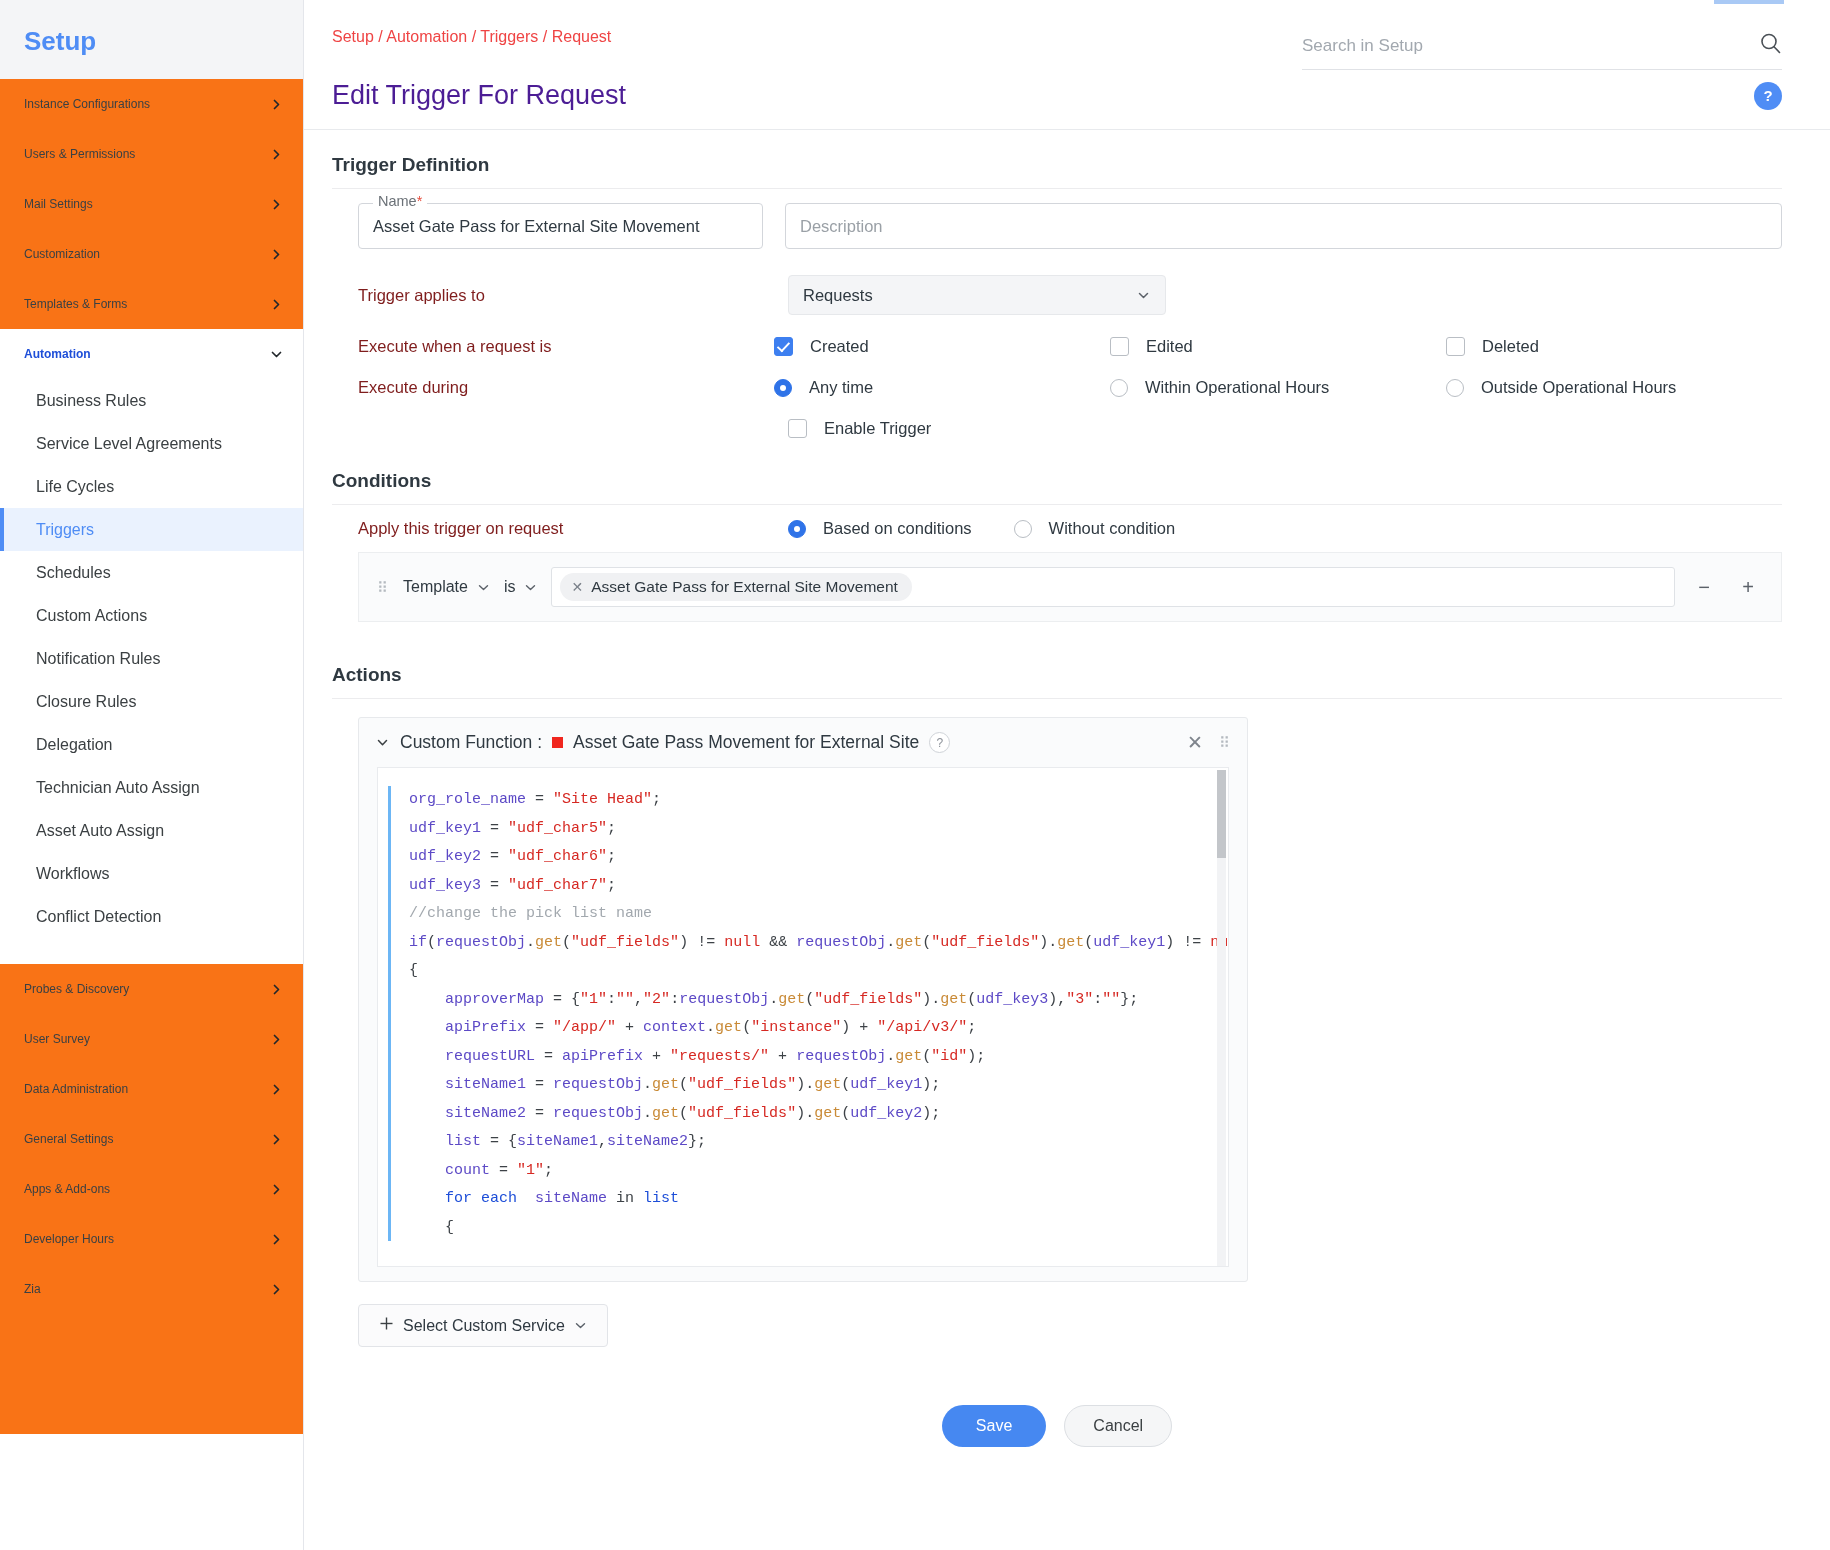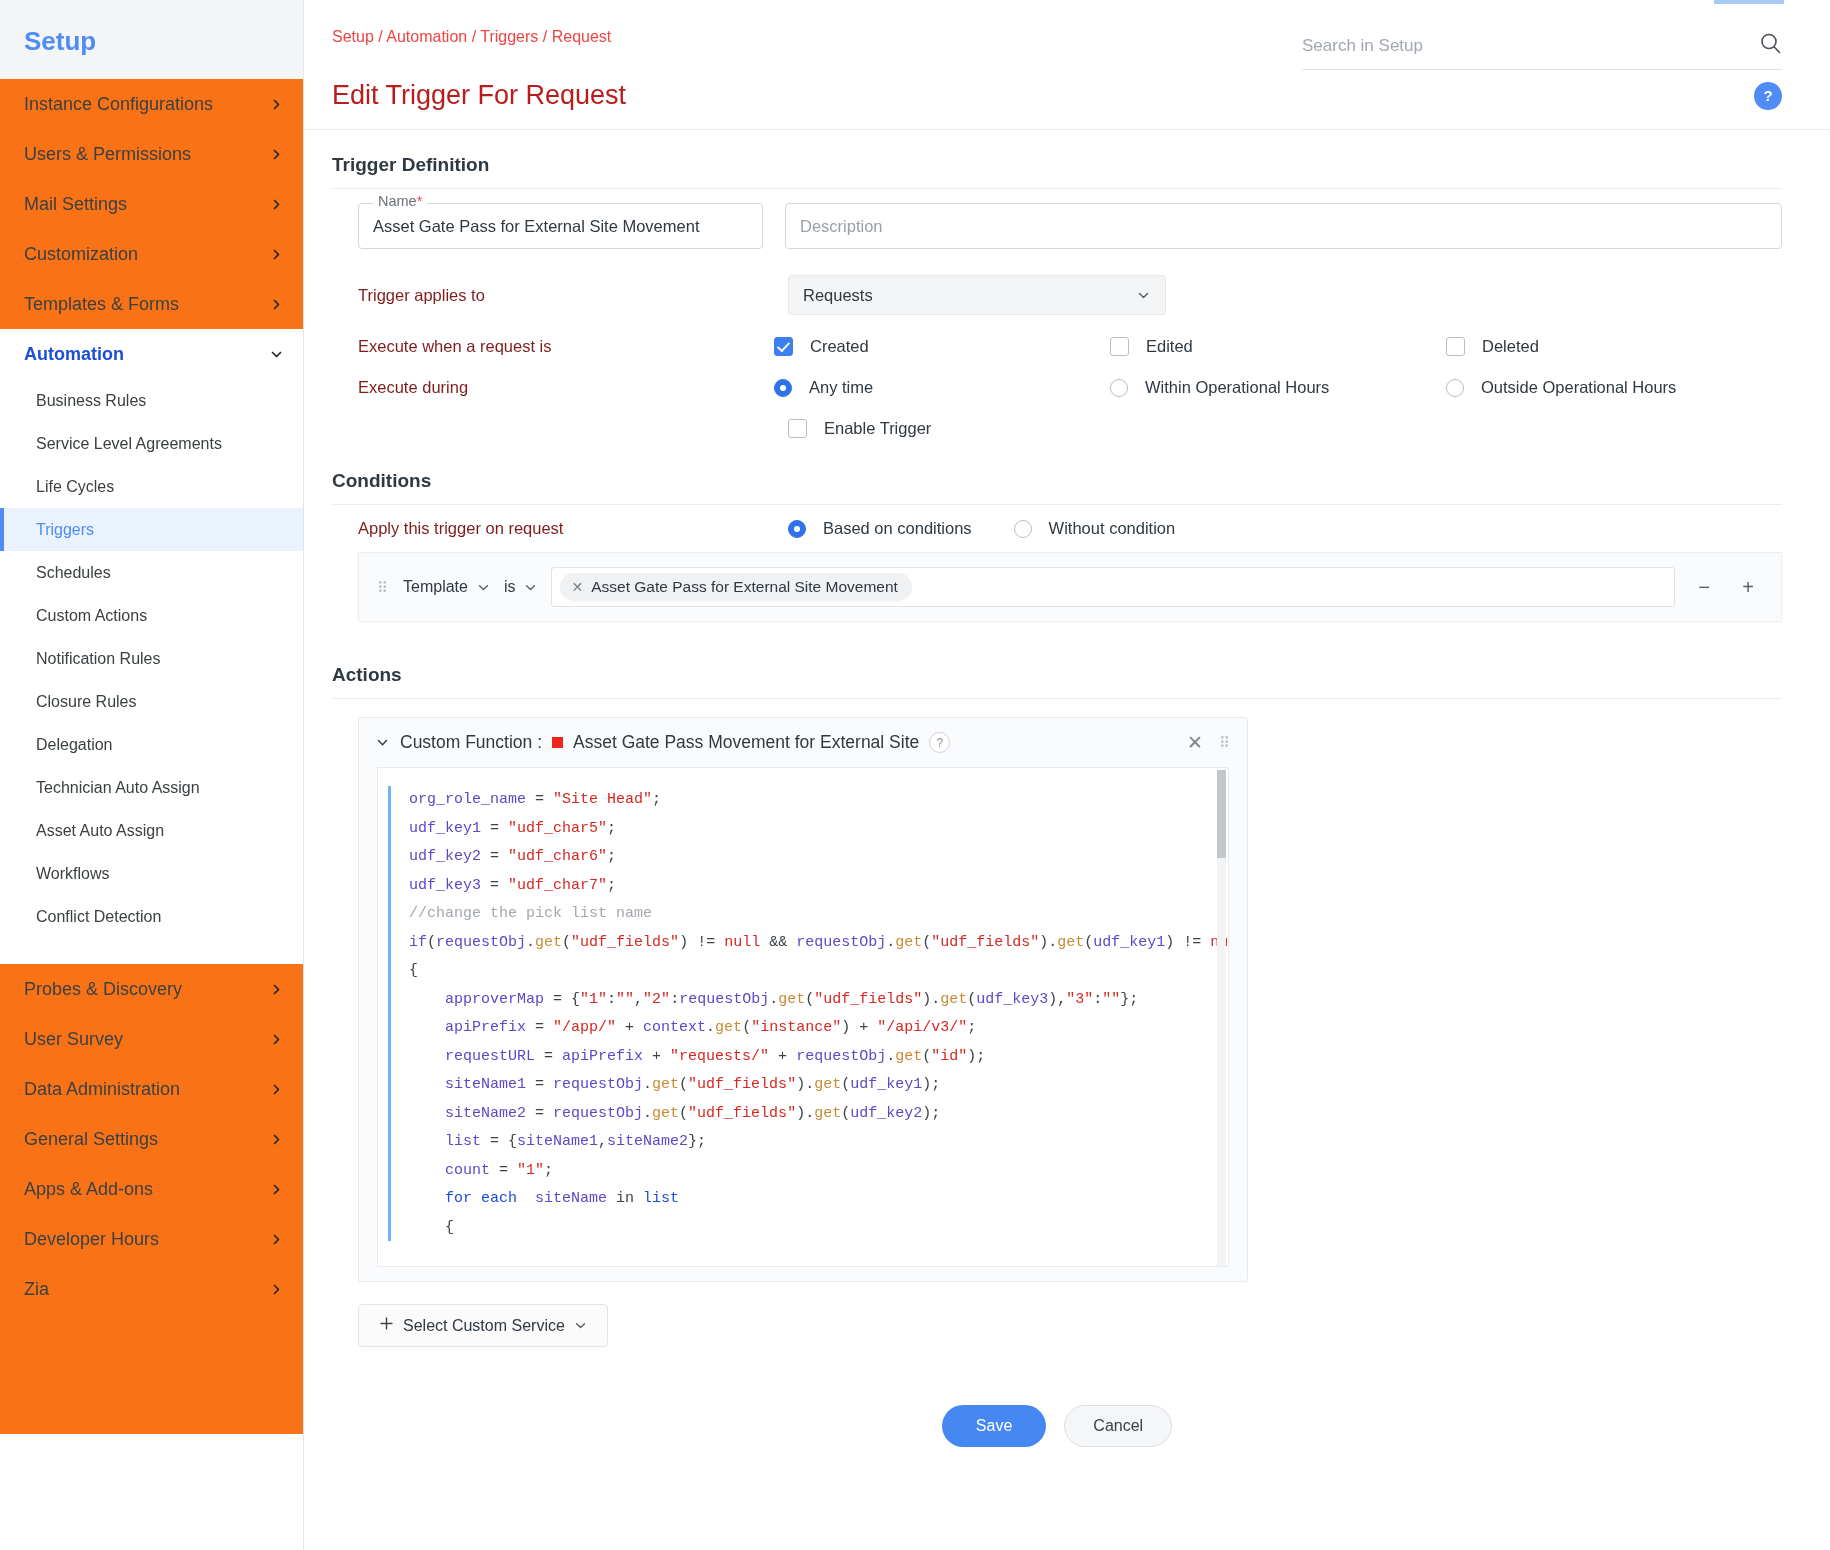--- a/index.html
+++ b/index.html
@@ -22,21 +22,21 @@
     position: relative;
   }
   .sb-group-shade { background: #f97316; }
   .sb-title {
     font-size: 26px; font-weight: bold; color: #4f8df5;
     padding: 26px 0 22px 24px; background: #f4f5f7;
   }
   .sb-item {
     display: flex; align-items: center; justify-content: space-between;
     padding: 0 20px 0 24px; height: 50px;
-    font-size: 18px; color: #3b4043; cursor: pointer;
+    font-size: 12px; color: #3b4043; cursor: pointer;
   }
   .sb-item.bold { font-weight: bold; color: #1d4ed8; }
   .chev {
     font-size: 13px; color: #2f3941; font-weight: bold;
     line-height: 1; display: inline-block;
   }
   .chev svg { display:block; }
   .sb-sub {
     padding: 0 20px 0 36px; height: 43px;
     display: flex; align-items: center;
@@ -70,21 +70,21 @@
     font-family: "Liberation Sans", sans-serif;
   }
   .search-input::placeholder { color: #a2a8af; }
   .search-icon { color:#4a5056; }
   .title-row {
     display: flex; align-items: center; justify-content: space-between;
     padding: 10px 48px 0 28px;
     border-bottom: 1px solid #e8eaed;
     padding-bottom: 18px;
   }
-  .page-title { font-size: 27px; color: #b91c1c; font-weight: normal; text-align: right; }
+  .page-title { font-size: 27px; color: #4c1d95; font-weight: normal; text-align: right; }
   .help-badge {
     width: 28px; height: 28px; border-radius: 50%;
     background: #4f8df5; color: #fff; font-size: 15px; font-weight: bold;
     display: flex; align-items: center; justify-content: center; cursor: pointer;
   }
   .content { padding: 0 48px 0 28px; }
 
   .section-head {
     font-size: 19px; color: #2f3941; font-weight: bold;
     padding: 24px 0 12px 0;

